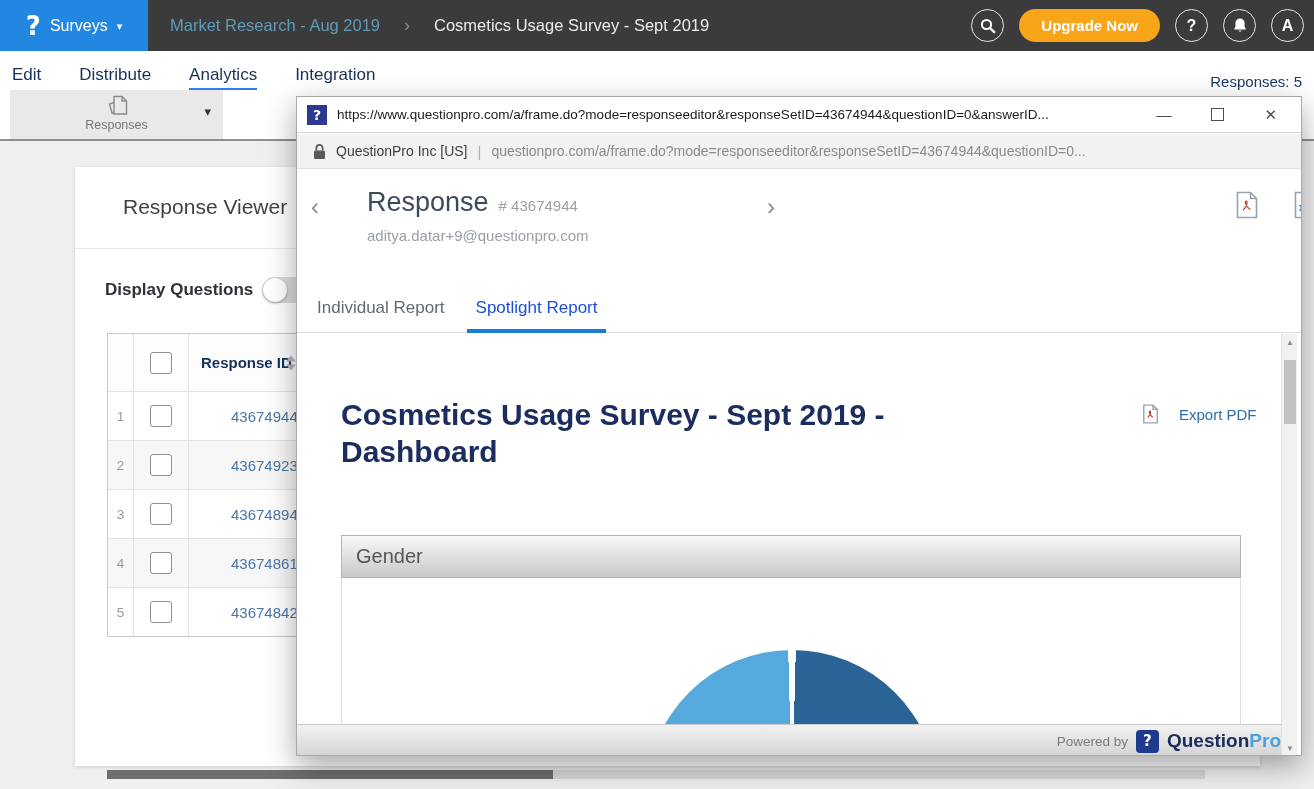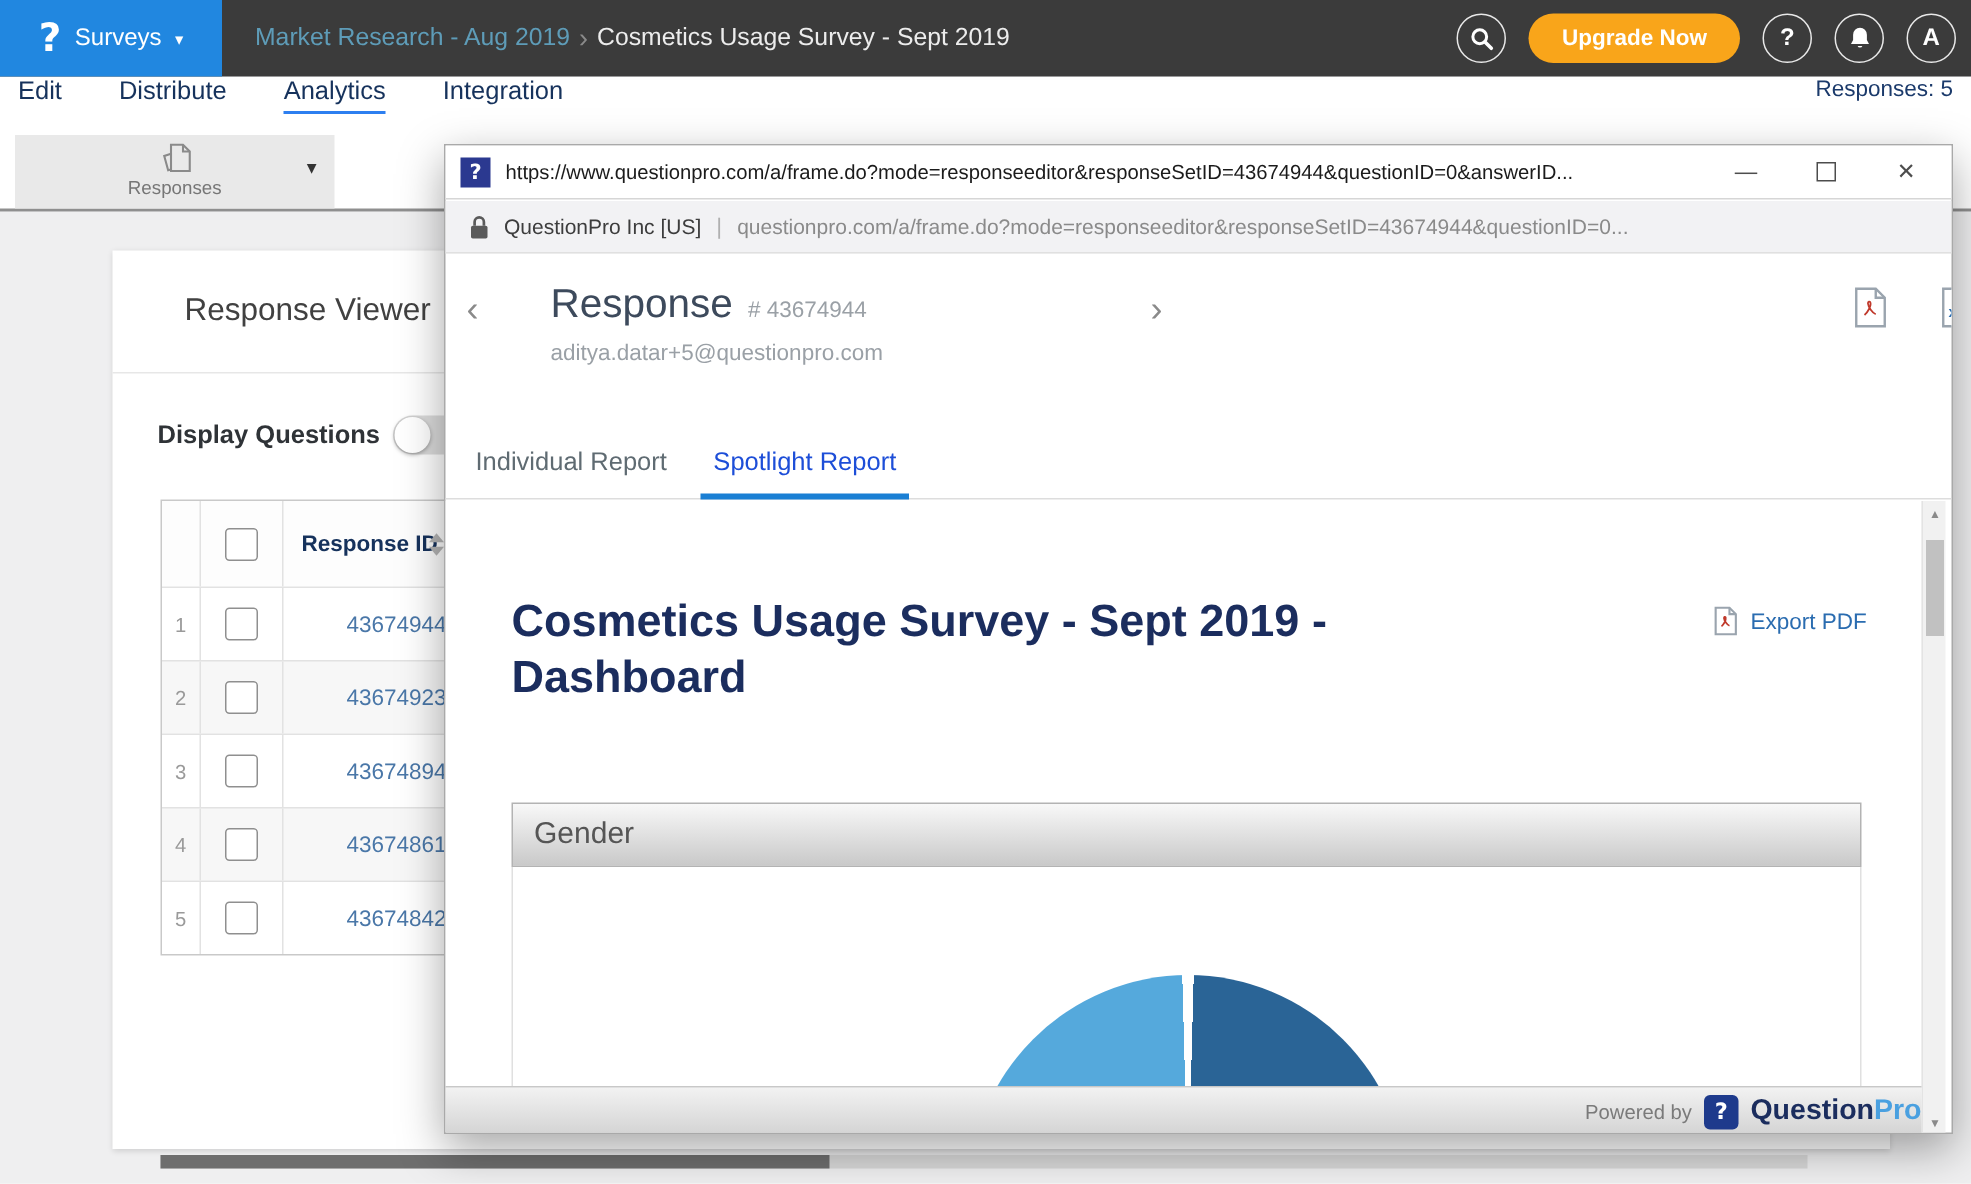--- a/index.html
+++ b/index.html
@@ -6,30 +6,30 @@
   html,body { width:1314px; height:789px; }
   body { font-family: "Liberation Sans", sans-serif; background:#efeff0; overflow:hidden; }
   .screen { position:relative; width:1314px; height:789px; overflow:hidden; background:#efeff0; }
 
   
   .topbar { position:absolute; left:0; top:0; width:1314px; height:51px; background:#3b3b3b; display:flex; align-items:center; z-index:5; }
   .brand { width:148px; height:51px; background:#2187e0; display:flex; align-items:center; justify-content:center; gap:9px; color:#fff; cursor:pointer; }
   .brand .plogo { font-size:26px; font-weight:800; font-family:"DejaVu Sans", sans-serif; }
   .brand .pname { font-size:16px; }
   .brand .caret { font-size:11px; margin-top:2px; }
-  .breadcrumb { display:flex; align-items:center; gap:6px; margin-left:22px; font-size:16.5px; }
+  .breadcrumb { display:flex; align-items:center; gap:24px; margin-left:22px; font-size:16.5px; }
   .bc-folder { color:#5e9cb8; cursor:pointer; }
   .bc-sep { color:#8a8a8a; font-size:18px; }
   .bc-survey { color:#ececec; }
   .top-right { margin-left:auto; display:flex; align-items:center; gap:15px; padding-right:10px; }
   .hcircle { width:33px; height:33px; border:1.6px solid #e8e8e8; border-radius:50%; display:flex; align-items:center; justify-content:center; color:#fff; font-weight:700; font-size:16px; cursor:pointer; flex:none; }
   .upgrade-btn { height:33px; padding:0 22px; background:#f9a51a; border:none; border-radius:17px; color:#fff; font-weight:700; font-size:15px; font-family:inherit; cursor:pointer; }
 
   
-  .navrow { position:absolute; left:0; top:51px; width:1314px; height:39px; background:#ffffff; display:flex; align-items:flex-start; z-index:4;gap:40px; }
+  .navrow { position:absolute; left:0; top:51px; width:1314px; height:39px; background:#ffffff; display:flex; align-items:flex-end; z-index:4;gap:40px; }
   .navtabs { display:flex; gap:38px; padding-left:12px; }
   .navtab { font-size:17px; color:#16325c; cursor:pointer; padding-bottom:3px; }
   .navtab.active { border-bottom:2px solid #2d7ff0; }
   .resp-count { margin-left:auto; padding-right:12px; font-size:15px; color:#1b3a6b; }
 
   
   .toolstrip { position:absolute; left:0; top:90px; width:1314px; height:51px; background:#ffffff; border-bottom:2px solid #8f8f8f; z-index:3; }
   .resp-tool { position:absolute; left:10px; top:0; width:213px; height:49px; background:#e9e9e9; cursor:pointer; }
   .resp-tool .ticon { position:absolute; left:96px; top:4px; }
   .resp-tool .tlabel { position:absolute; left:0; right:0; top:28px; text-align:center; font-size:12.5px; color:#767676; }
@@ -85,21 +85,21 @@
   .presp-email { position:absolute; left:70px; top:130px; font-size:15px; color:#9aa0a6; }
   .pdf-top { position:absolute; left:938px; top:94px; cursor:pointer; }
   .icon-partial { position:absolute; left:996px; top:94px; cursor:pointer; }
 
   .ptabs { position:absolute; left:0; top:194px; width:100%; height:42px; border-bottom:1px solid #ddd; display:flex; padding-left:20px; gap:31px; }
   .ptab { height:42px; font-size:17px; color:#5f6b72; cursor:pointer; padding-top:7px; }
   .ptab.active { color:#1d4ed8; border-bottom:4px solid #1a7fd4; padding-left:9px; padding-right:9px; margin-left:-9px; margin-right:-9px; }
 
   .pcontent { position:absolute; left:0; top:237px; width:984px; height:390px; background:#fff; overflow:hidden; }
   .dash-title { position:absolute; left:44px; top:62px; width:660px; font-size:30px; line-height:37px; font-weight:800; color:#1b2d5e; font-family:"Liberation Sans", sans-serif; }
-  .export-pdf { position:absolute; left:845px; top:70px; display:flex; align-items:center; gap:8px; color:#2a6cb0; font-size:15px; cursor:pointer; }
+  .export-pdf { position:absolute; left:845px; top:70px; display:flex; align-items:center; gap:20px; color:#2a6cb0; font-size:15px; cursor:pointer; }
   .gpanel { position:absolute; left:44px; top:201px; width:900px; }
   .gpanel-h { height:43px; background:linear-gradient(#f8f8f8,#c9c9c9); border:1px solid #b3b3b3; display:flex; align-items:center; padding-left:14px; font-size:20px; color:#555; }
   .gpanel-b { position:relative; height:146px; background:#fff; border-left:1px solid #e0e0e0; border-right:1px solid #e0e0e0; overflow:hidden; }
   .pie { position:absolute; left:304px; top:72px; width:292px; height:292px; border-radius:50%; }
 
   .vscroll { position:absolute; left:984px; top:237px; width:16px; height:423px; background:#f1f1f1; border-left:1px solid #e3e3e3; }
   .vs-arrow { position:absolute; left:0; width:16px; text-align:center; font-size:8px; color:#8a8a8a; cursor:pointer; }
   .vs-thumb { position:absolute; left:2px; top:26px; width:12px; height:64px; background:#c1c1c1; cursor:grab; }
 
   .pfooter { position:absolute; left:0; top:627px; width:984px; height:33px; background:linear-gradient(#f2f2f2,#d3d3d3); border-top:1px solid #c8c8c8; display:flex; align-items:center; justify-content:flex-end; gap:8px; }
@@ -257,21 +257,21 @@
       <span class="sec-div">|</span>
       <span class="sec-url">questionpro.com/a/frame.do?mode=responseeditor&amp;responseSetID=43674944&amp;questionID=0...</span>
     </div>
 
     <span class="chev presp-left">‹</span>
     <div class="presp-title">
       <span class="rt">Response</span>
       <span class="rid"># 43674944</span>
     </div>
     <span class="chev presp-right">›</span>
-    <div class="presp-email">aditya.datar+5@questionpro.com</div>
+    <div class="presp-email">aditya.datar+9@questionpro.com</div>
 
     <span class="pdf-top">
       <svg width="24" height="28" viewBox="0 0 24 28">
           <path d="M2.5 1.5h13l6 6v19h-19z" fill="#fff" stroke="#9aa4ae" stroke-width="1.6"></path>
           <path d="M15.5 1.5v6h6" fill="none" stroke="#9aa4ae" stroke-width="1.6"></path>
           <path d="M8 19c2-1.5 4.5-6 4-8-.4-1.6-1.8-1-1.7.3.2 2.3 3 6.5 5.2 7.2" fill="none" stroke="#c0392b" stroke-width="1.2"></path>
         </svg>
     </span>
     <span class="icon-partial">
       <svg width="24" height="28" viewBox="0 0 24 28">

